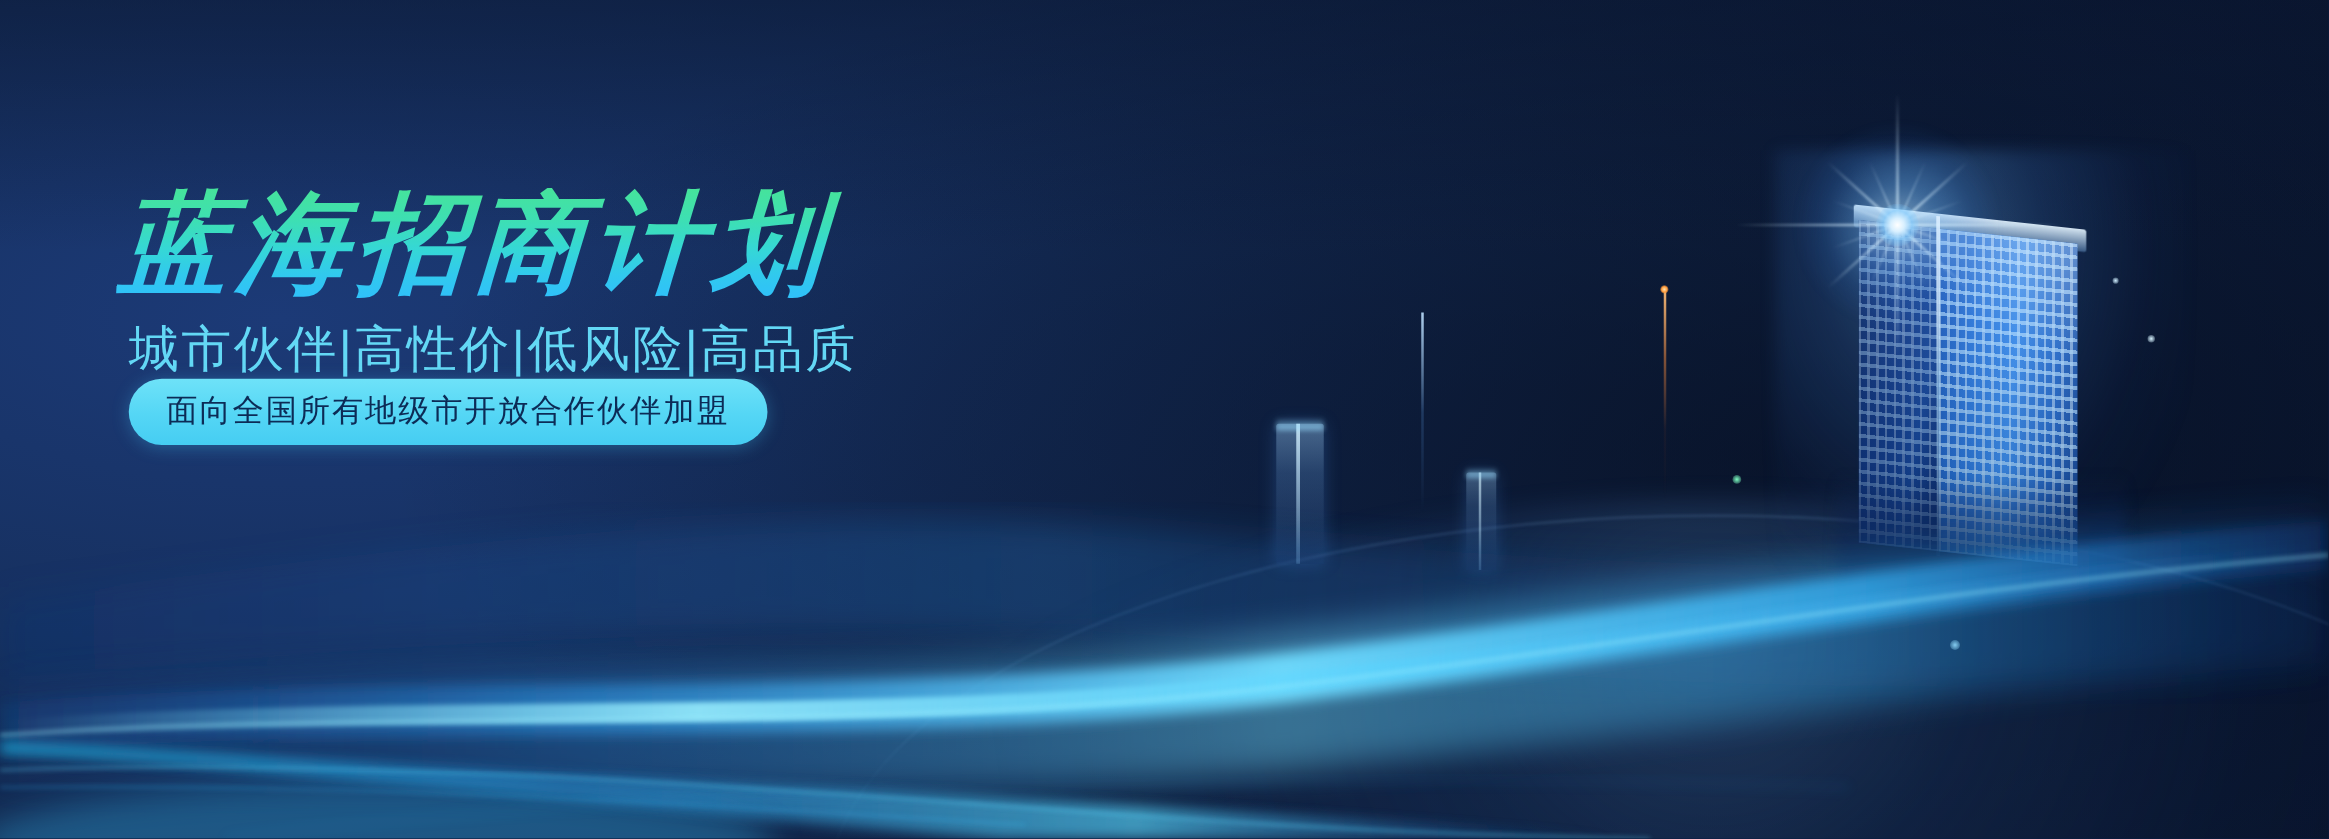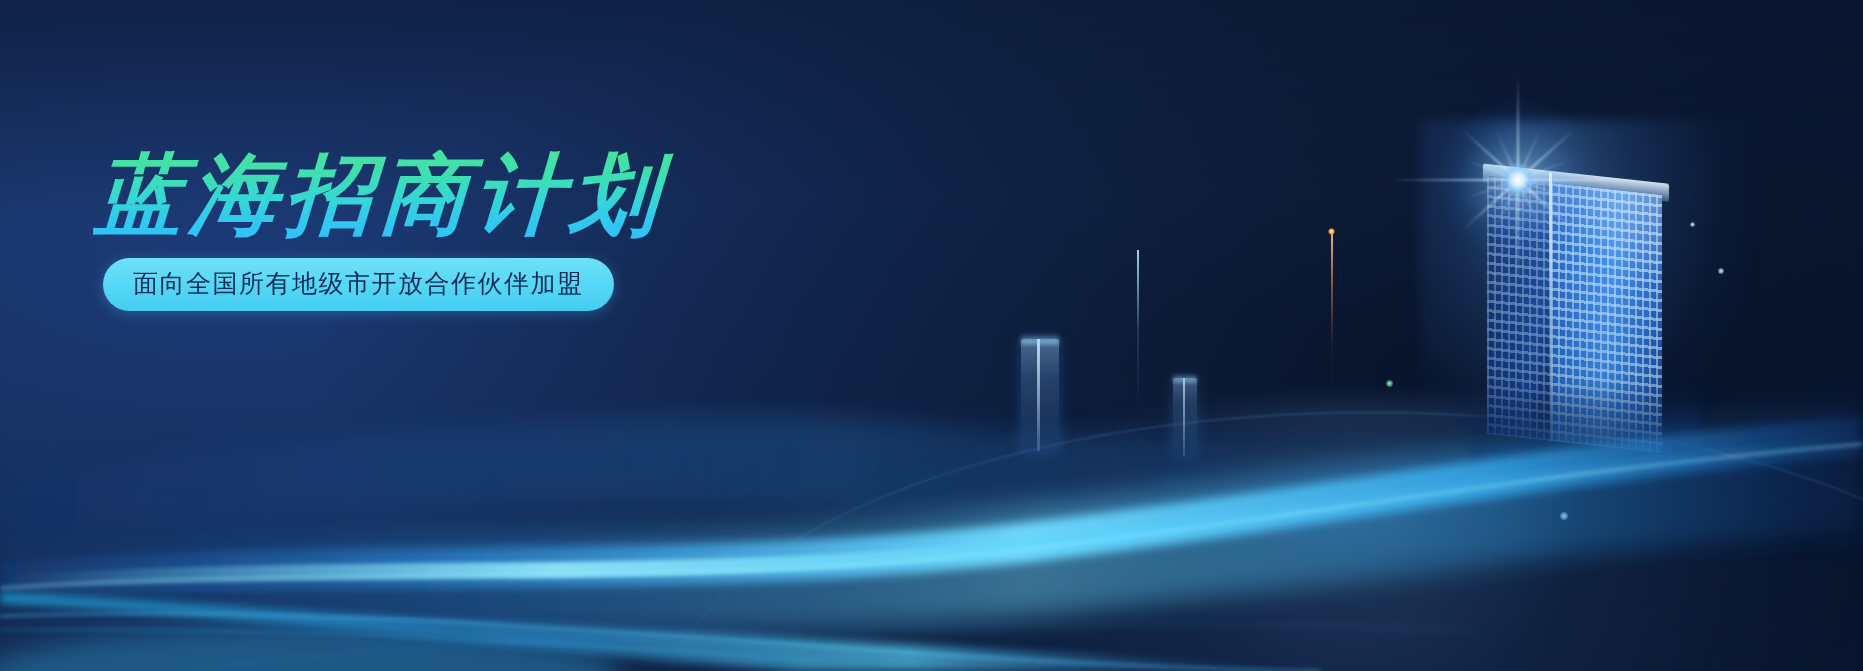--- a/index.html
+++ b/index.html
@@ -224,21 +224,21 @@
     margin:18px 0 0 8px;
     font-size:40px;
     line-height:1.1;
     letter-spacing:2px;
     color:#63d8f5;
     white-space:nowrap;
     font-weight:400;
   }
   .pill{
     display:inline-block;
-    margin:18px 0 0 8px;
+    margin:1px 0 0 8px;
     padding:9px 30px 11px 30px;
     border-radius:999px;
     background:linear-gradient(180deg,#6ee2f8 0%,#54d6f5 55%,#45cdf2 100%);
     color:#0c2b56;
     font-size:25px;
     letter-spacing:1.5px;
     white-space:nowrap;
     box-shadow:0 2px 14px rgba(70,200,250,0.30);
   }
 </style>
@@ -351,16 +351,17 @@
     <path d="M0,258 C320,236 680,260 1020,220 C1310,186 1550,140 1863,114" stroke="#9df0ff" stroke-width="1.6" fill="none" opacity="0.8" filter="url(#blurS)"></path>
     <path d="M0,286 C300,276 600,300 900,322 C1060,333 1180,339 1320,341" stroke="#5fd9ff" stroke-width="1.4" fill="none" opacity="0.7" filter="url(#blurS)"></path>
     <path d="M0,300 C260,296 540,312 820,330" stroke="#34b7f5" stroke-width="1.1" fill="none" opacity="0.5" filter="url(#blurS)"></path>
     <path d="M180,341 C360,320 560,306 780,300 C1020,293 1260,292 1480,300" stroke="#2fa6ee" stroke-width="1.2" fill="none" opacity="0.35" filter="url(#blurM)"></path>
 
     <ellipse cx="300" cy="345" rx="320" ry="48" fill="#39c4ff" opacity="0.30" filter="url(#blurL)"></ellipse>
   </svg>
 
   <div class="copy">
     <h1 class="title">蓝海招商计划</h1>
+    <div class="subtitle">城市伙伴|高性价|低风险|高品质</div>
     <div class="pill">面向全国所有地级市开放合作伙伴加盟</div>
   </div>
 
 </div>
 
 </body></html>

